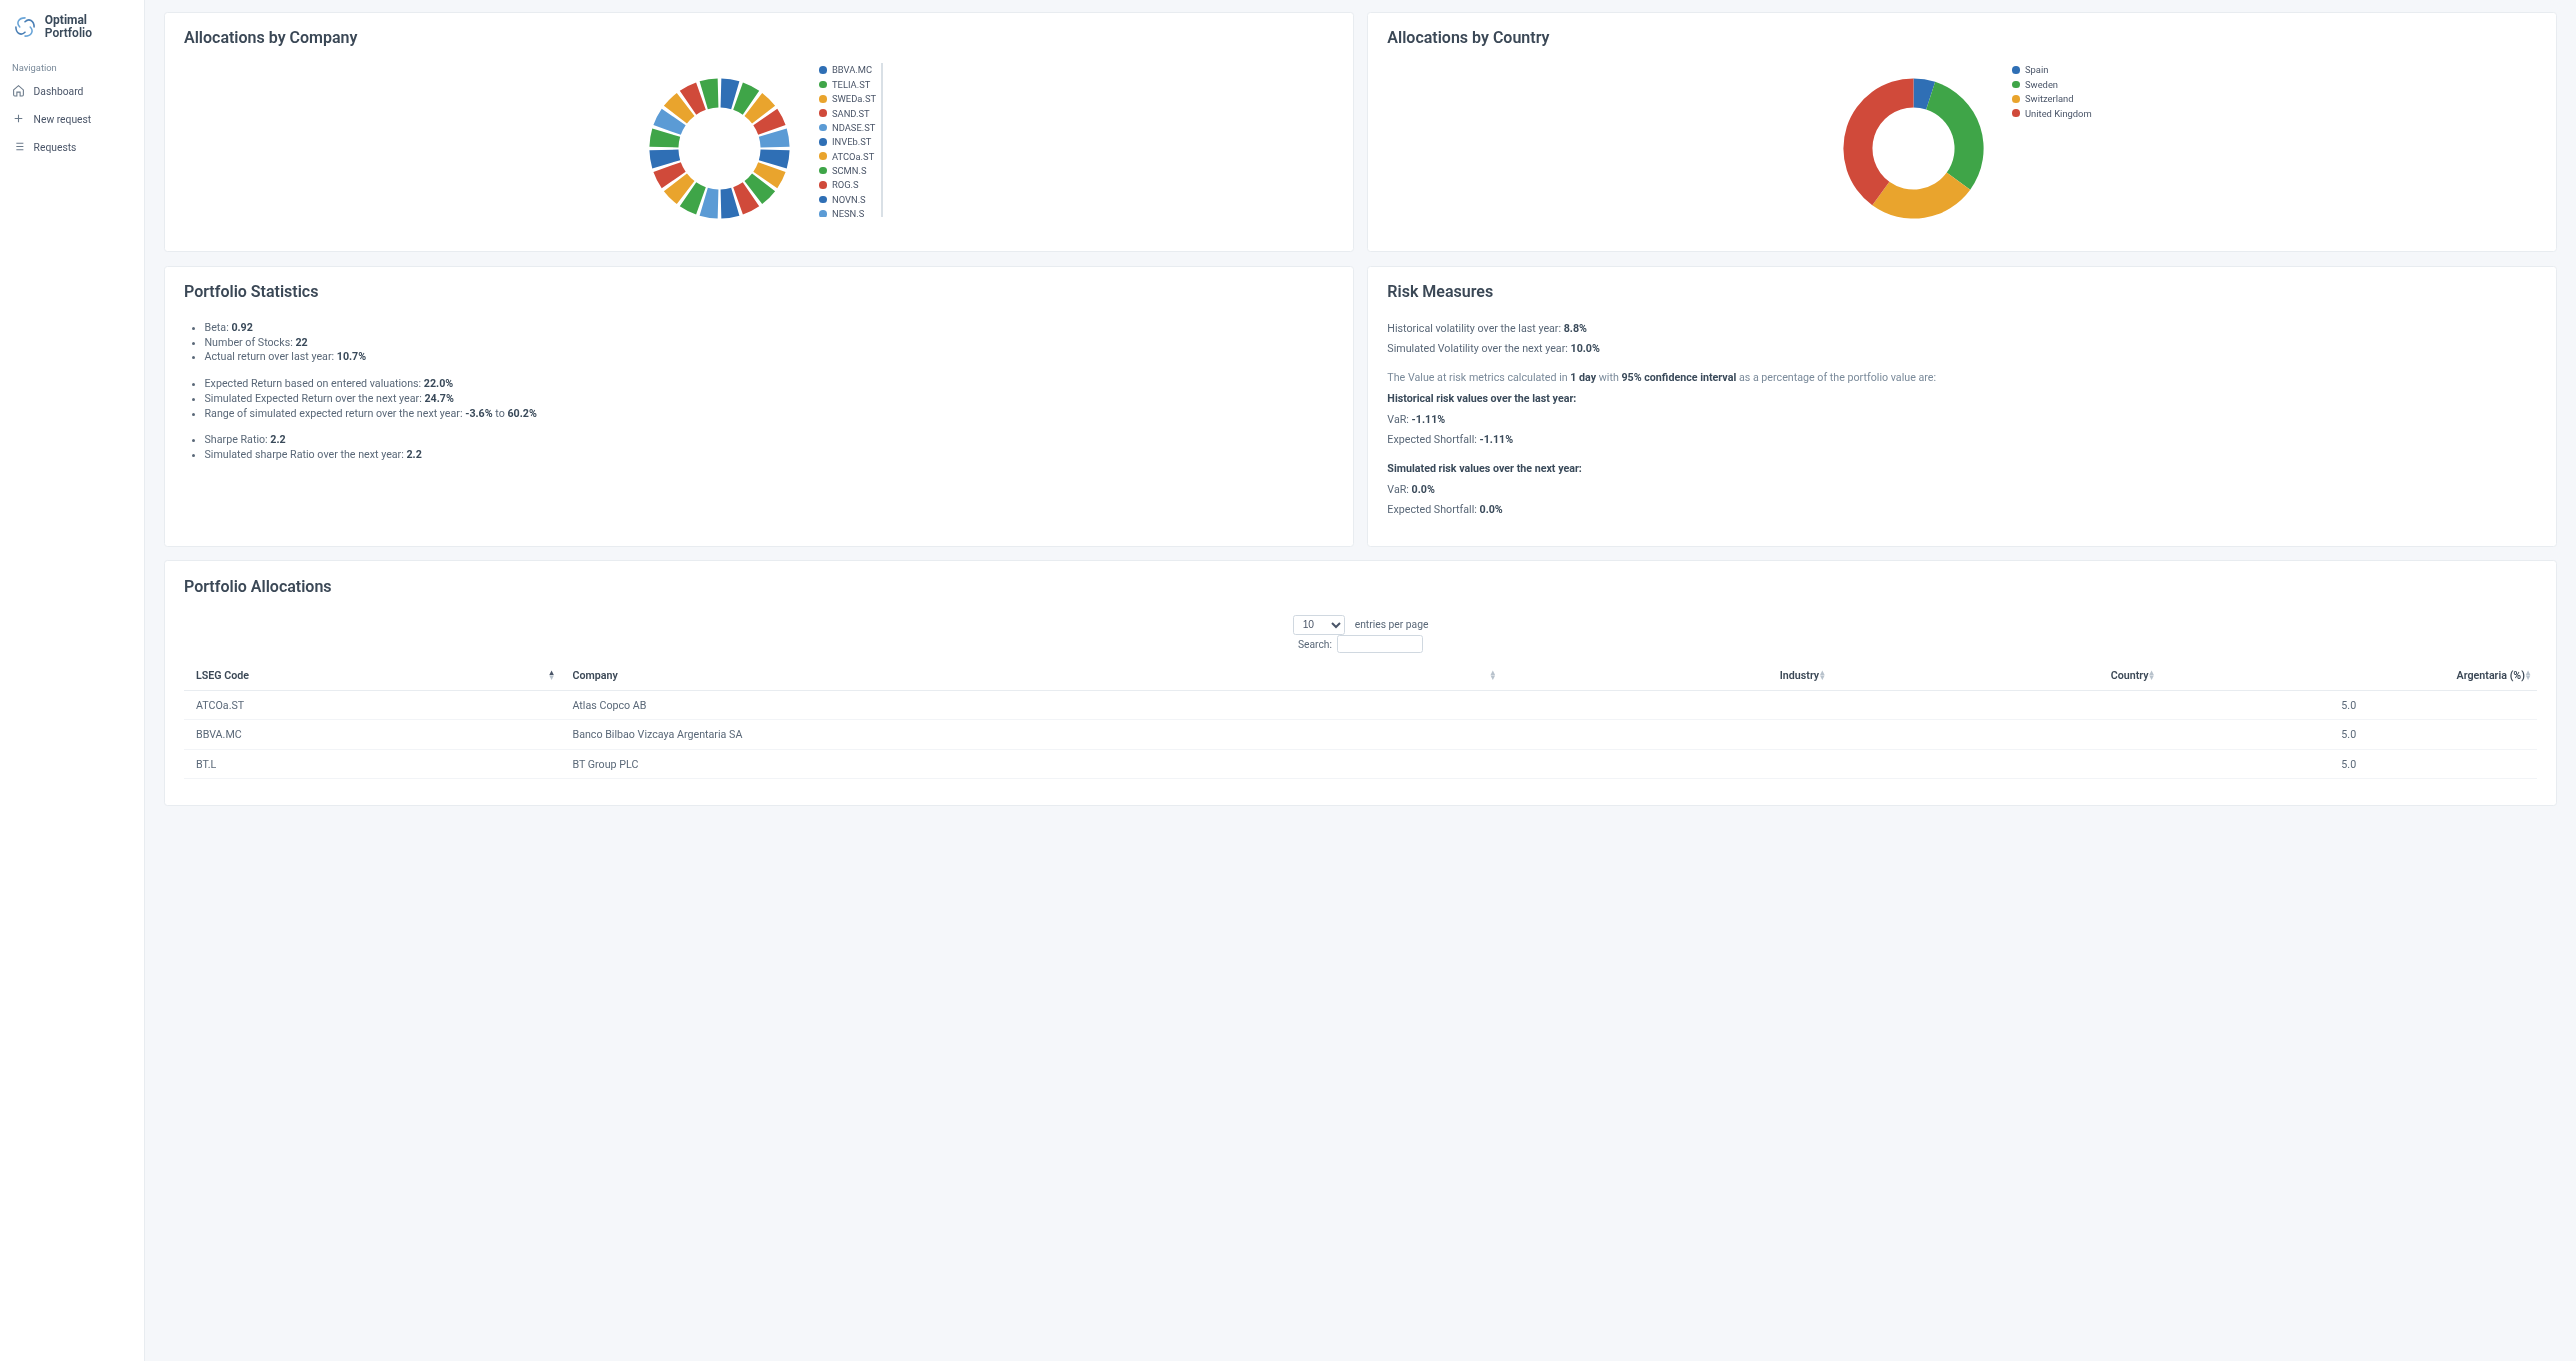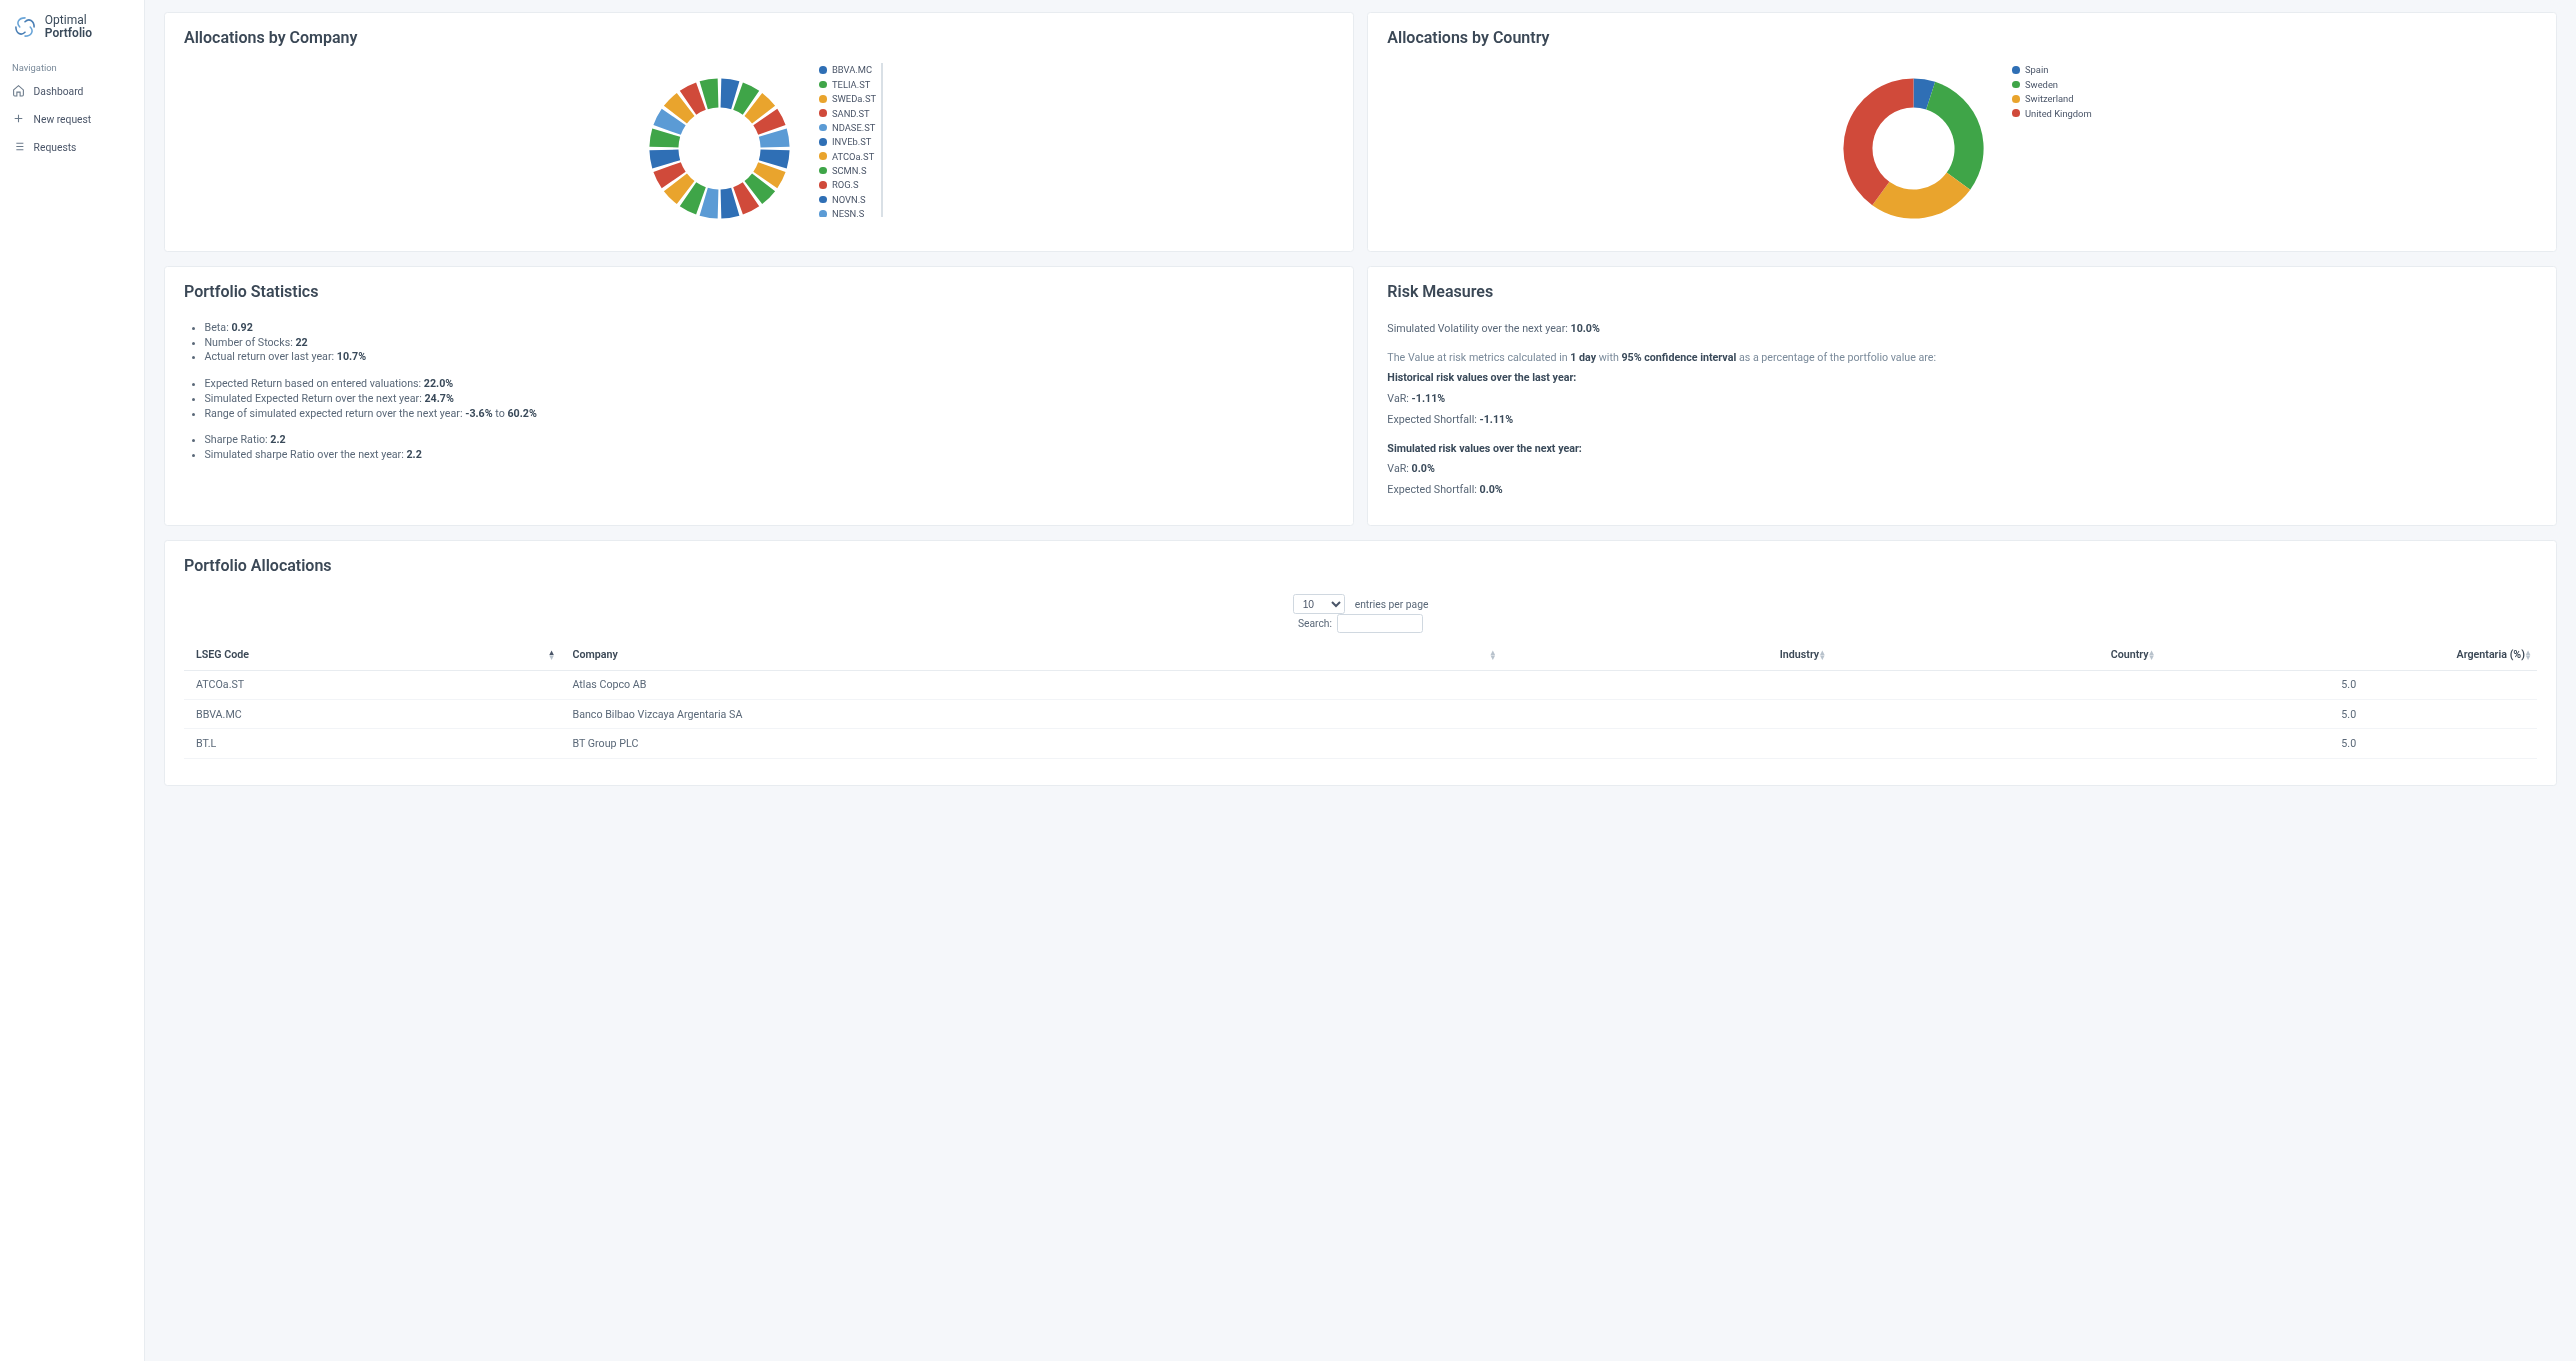--- a/index.html
+++ b/index.html
@@ -13,21 +13,21 @@
   .sidebar {
     width: 145px;
     background: #fff;
     border-right: 0.9px solid #e8ecf0;
     padding: 10.3px 0;
     flex-shrink: 0;
   }
   .logo-wrap { display: flex; align-items: center; gap: 6.8px; padding: 3.4px 12px 12px 12px; }
   .logo-mark { width: 26px; height: 26px; flex-shrink: 0; }
   .logo-text { display: flex; flex-direction: column; font-size: 12px; color: #3a4a5a; line-height: 1.15; }
-  .logo-text .l1 { font-weight: 400; }
+  .logo-text .l1 { font-weight: 700; }
   .logo-text .l2 { font-weight: 600; }
   .nav-label { font-size: 9.4px; color: #7a8a9a; padding: 8.6px 12px 5.1px 12px; }
   .nav-item {
     display: flex; align-items: center; gap: 8.6px;
     padding: 6px 12px; font-size: 10.3px; color: #4a5568; cursor: pointer;
   }
   .nav-item .ico { width: 13px; height: 13px; color: #6b7a8a; }
 
   .main { flex: 1; padding: 12px 19px 34px 19px; }
   .disclaimer { font-size: 14.5px; font-weight: 600; color: #3b4856; margin-bottom: 10.3px; }
@@ -252,20 +252,21 @@
             </ul>
           <ul id="stats-g3">
               <li>Sharpe Ratio: <b>2.2</b></li>
               <li>Simulated sharpe Ratio over the next year: <b>2.2</b></li>
             </ul>
         </div>
       </div>
       <div class="card flex1">
         <div class="card-title">Risk Measures</div>
         <div class="risk-body">
+          <p><span>Historical volatility over the last year: </span><b>8.8%</b></p>
           <p><span>Simulated Volatility over the next year: </span><b>10.0%</b></p>
           <p class="sub">
             <span>The Value at risk metrics calculated in </span><b>1 day</b><span> with </span><b>95% confidence interval</b><span> as a percentage of the portfolio value are:</span>
           </p>
           <p><b>Historical risk values over the last year:</b></p>
           <p><span>VaR: </span><b>-1.11%</b></p>
           <p><span>Expected Shortfall: </span><b>-1.11%</b></p>
           <p style="margin-top:12px"><b>Simulated risk values over the next year:</b></p>
           <p><span>VaR: </span><b>0.0%</b></p>
           <p><span>Expected Shortfall: </span><b>0.0%</b></p>

